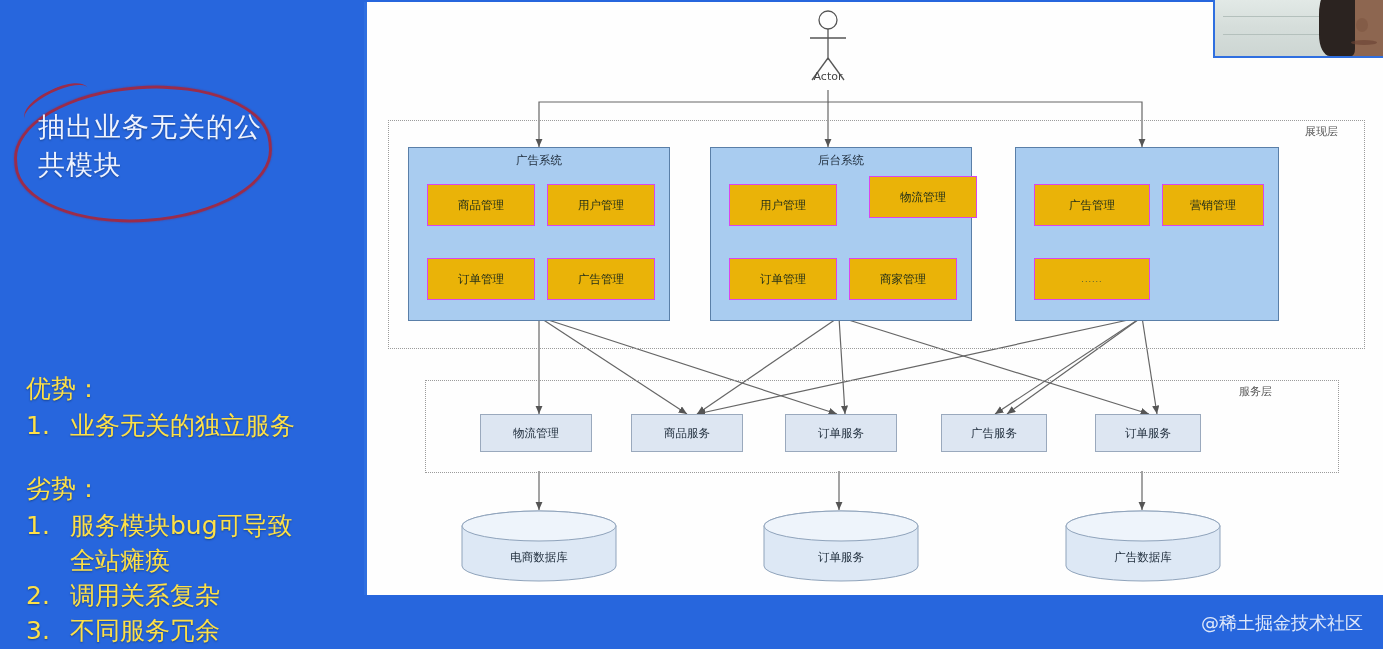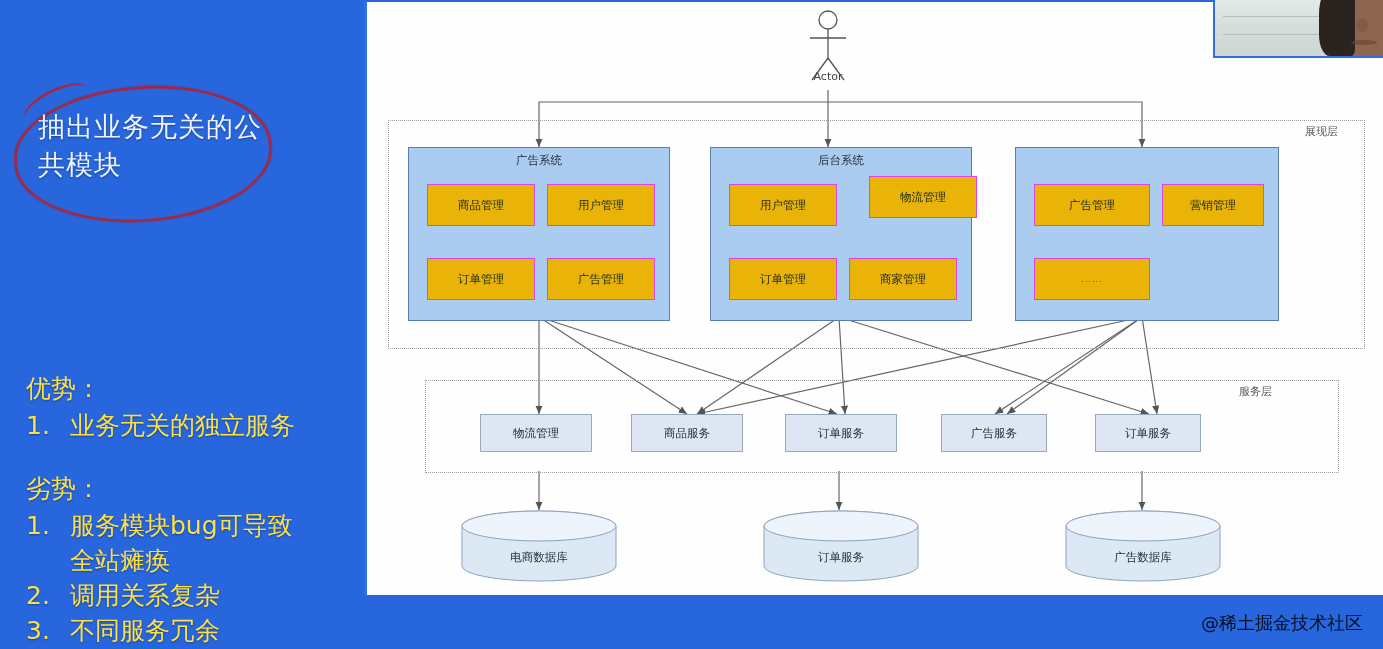--- a/index.html
+++ b/index.html
@@ -29,21 +29,21 @@
   }
   .list-block{position:absolute;color:#fde047;text-shadow:0 1px 2px rgba(0,0,0,.35);
     font-family:"DejaVu Sans",sans-serif;}
   .blk-title{font-size:25px;line-height:34px;margin-bottom:2px;}
   .li{display:flex;font-size:25px;line-height:35px;}
   .li .num{width:44px;flex:none;}
   .li .txt{flex:1;}
   .pros{left:26px;top:372px;width:330px;}
   .cons{left:26px;top:472px;width:340px;}
   .watermark{
-    position:absolute;right:20px;bottom:14px;color:#000000;font-size:18px;
+    position:absolute;right:20px;bottom:14px;color:#ffffff;font-size:18px;
     font-family:"DejaVu Sans",sans-serif;opacity:.85;
   }
   
   .slide{
     position:absolute;left:364px;top:2px;width:1019px;height:593px;
     background:#fefefe;border-left:3px solid #2f6fe0;
   }
   
   .actor{position:absolute;left:431px;top:6px;width:60px;height:82px;}
   .actor-label{

